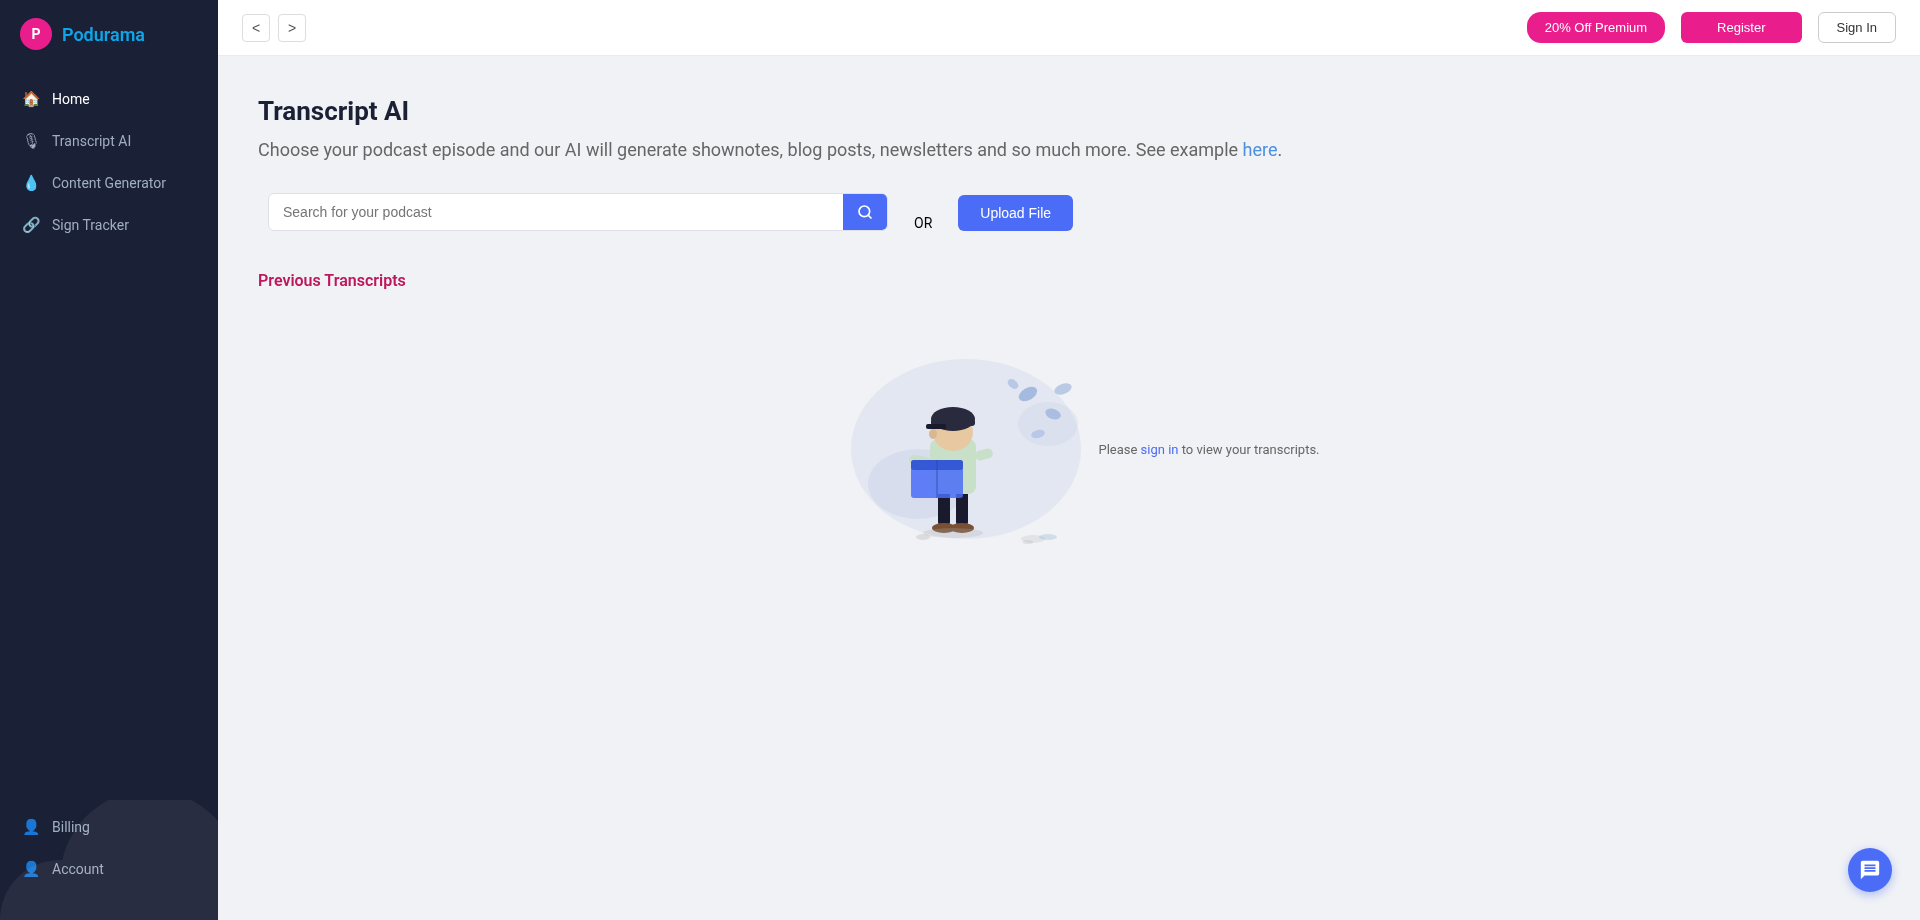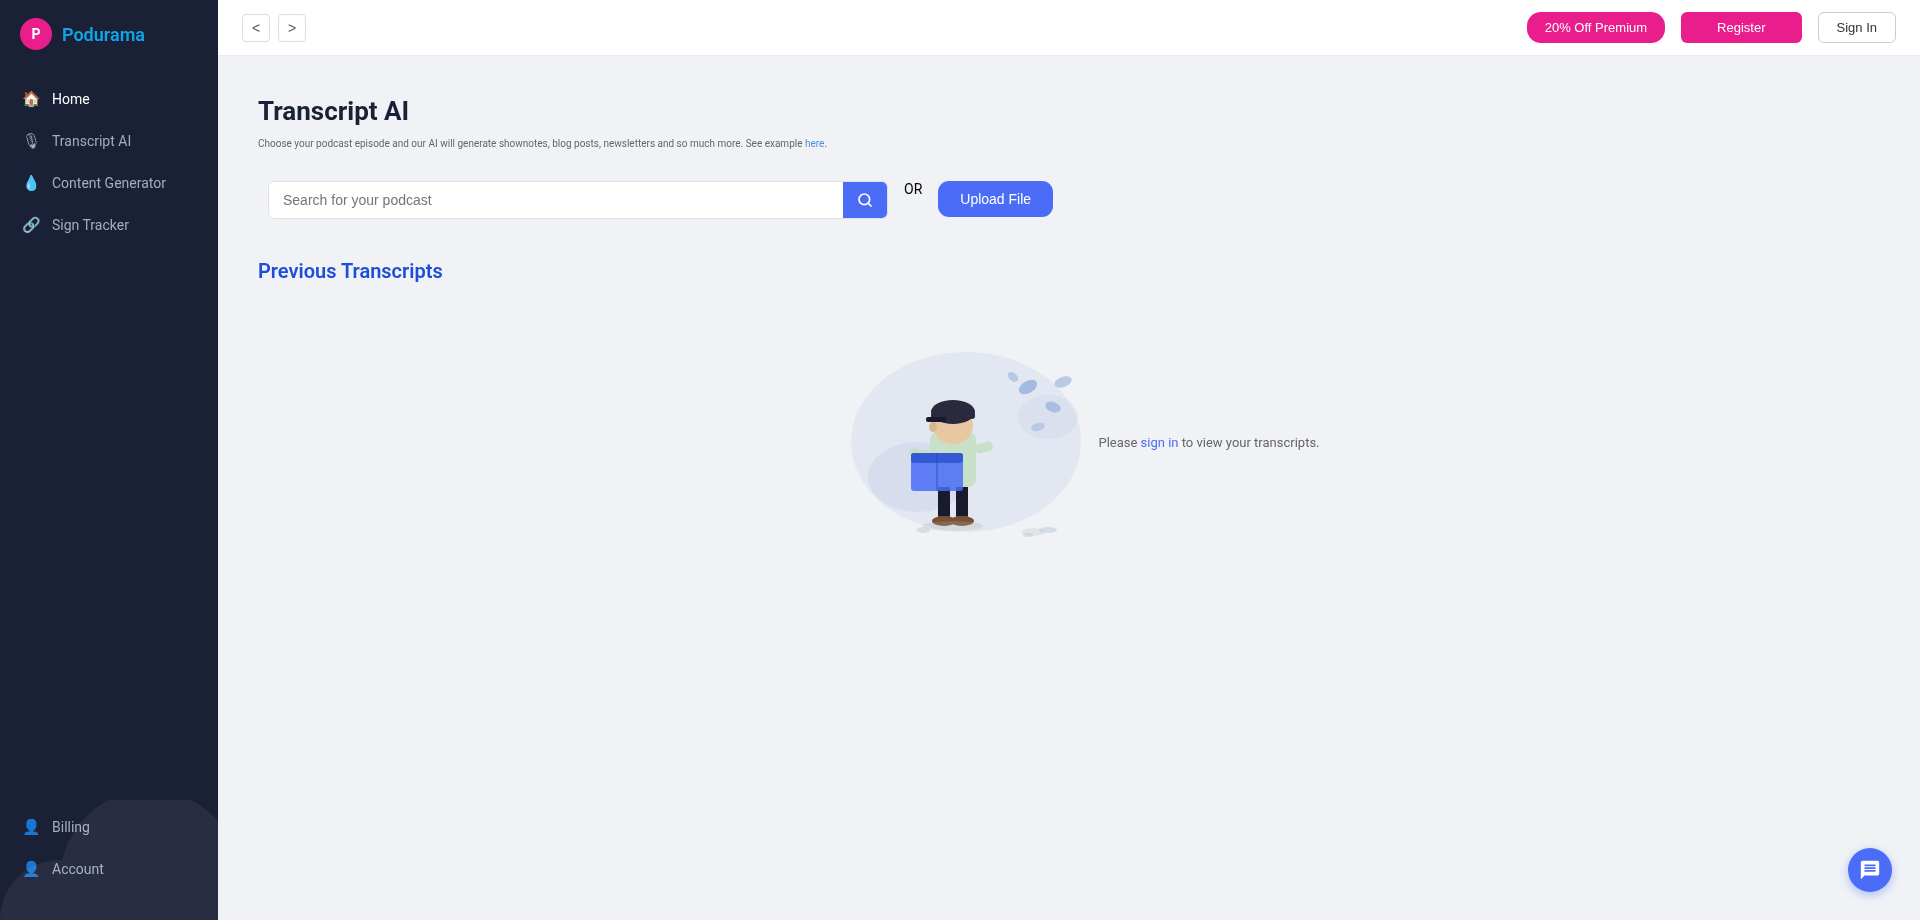--- a/index.html
+++ b/index.html
@@ -112,28 +112,28 @@
       margin-left: 8px;
     }
 
     
     #content {
       flex: 1;
       overflow-y: auto;
       padding: 40px 40px 30px 40px;
     }
     .page-title { font-size: 26px; font-weight: 700; color: #1a2035; margin-bottom: 10px; }
-    .page-subtitle { font-size: 10px; color: #666; margin-bottom: 30px; line-height: 1.5; }
+    .page-subtitle { font-size: 18px; color: #666; margin-bottom: 30px; line-height: 1.5; }
     .page-subtitle a { color: #4a90e2; text-decoration: none; }
 
     
     .search-bar-row {
       display: flex;
-      align-items: flex-start;
-      gap: 16px;
+      align-items: flex-end;
+      gap: 26px;
       margin-bottom: 40px;
       padding-left: 10px;
     }
     .search-input-wrap {
       display: flex;
       align-items: center;
       border: 1px solid #dde1e7;
       border-radius: 6px;
       background: #fff;
       width: 620px;
@@ -156,28 +156,28 @@
       color: #fff;
       font-size: 15px;
       display: flex; align-items: center; justify-content: center;
     }
     .or-text { font-size: 14px; color: #000000; }
     .btn-upload {
       background: #4a6cf7;
       color: #fff;
       border: none;
       padding: 10px 22px;
-      border-radius: 11px;
+      border-radius: 6px;
       cursor: pointer;
       font-size: 14px;
       font-weight: 500;
     }
 
     
-    .section-title { font-size: 20px; font-weight: 600; color: #1d4ed8; margin-bottom: 24px; }
+    .section-title { font-size: 16px; font-weight: 600; color: #be185d; margin-bottom: 24px; }
 
     
     .empty-state {
       display: flex;
       flex-direction: row;
       align-items: center;
       justify-content: center;
       padding: 20px 0 30px 0;
     }
 

